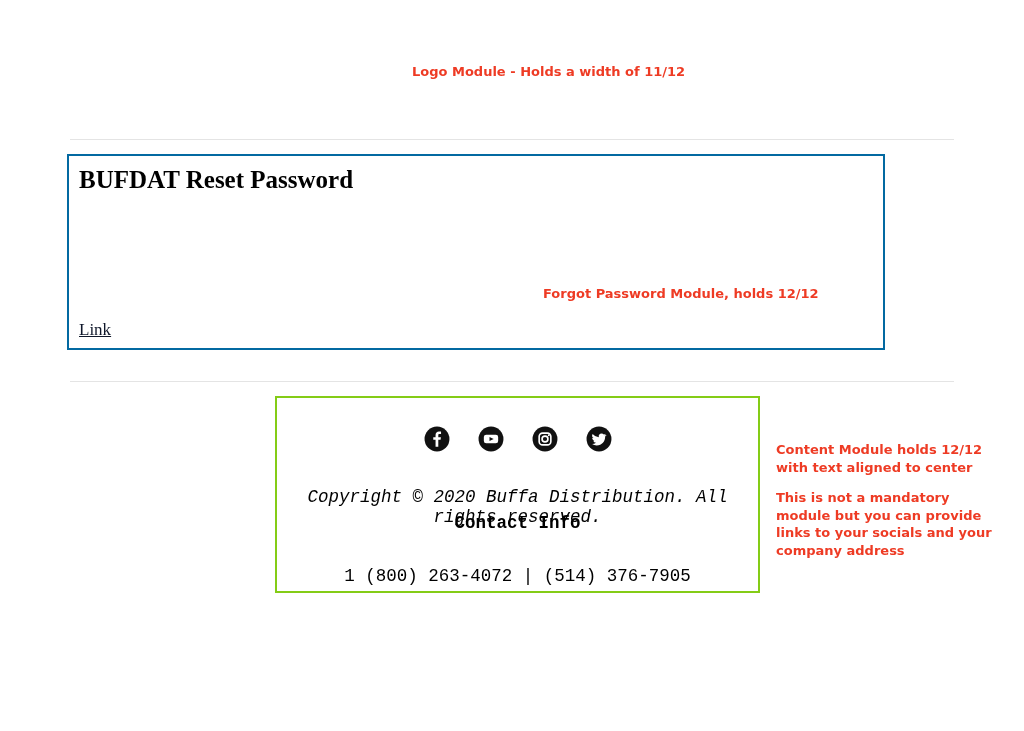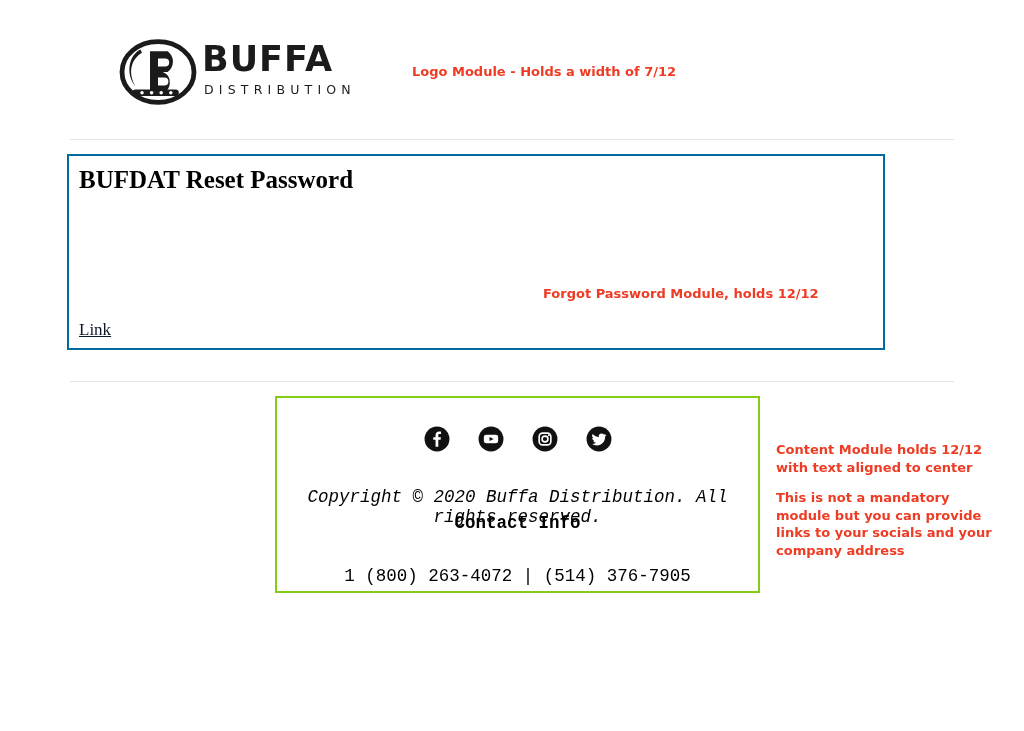--- a/index.html
+++ b/index.html
@@ -194,43 +194,21 @@
     position: absolute;
     left: 776px;
     top: 489px;
     width: 225px;
   }
 </style>
 </head>
 <body>
 
 <div class="logo-section">
-  <div class="logo-wrap">
-    <svg class="logo-mark" width="80" height="80" viewBox="0 0 100 100" xmlns="http://www.w3.org/2000/svg">
-      <g fill="none" stroke="#1b1b1b" stroke-width="6">
-        <ellipse cx="50" cy="50" rx="45" ry="38"></ellipse>
-      </g>
-      <g fill="#1b1b1b">
-        <path d="M28 22 C12 30 10 55 22 68 C12 52 16 34 30 26 Z"></path>
-        <path d="M40 24 h22 a16 16 0 0 1 0 26 h-6 a14 14 0 0 1 0 26 H40 Z M50 33 v10 h9 a5 5 0 0 0 0 -10 Z M50 57 v10 h8 a5 5 0 0 0 0 -10 Z"></path>
-      </g>
-      <g fill="#1b1b1b">
-        <rect x="18" y="72" width="58" height="8" rx="4"></rect>
-      </g>
-      <g fill="#ffffff">
-        <circle cx="30" cy="76" r="2.2"></circle>
-        <circle cx="42" cy="76" r="2.2"></circle>
-        <circle cx="54" cy="76" r="2.2"></circle>
-        <circle cx="66" cy="76" r="2.2"></circle>
-      </g>
-    </svg>
-    <div class="logo-text">BUFFA</div>
-    <div class="logo-sub">DISTRIBUTION</div>
-  </div>
-  <div class="annot annot-logo">Logo Module - Holds a width of 7/12</div>
+  <div class="annot annot-logo">Logo Module - Holds a width of 11/12</div>
 </div>
 
 <div class="hr hr-1"></div>
 
 <div class="fp-module">
   <div class="fp-title">BUFDAT Reset Password</div>
   <a class="fp-link" href="#">Link</a>
 </div>
 <div class="annot annot-fp">Forgot Password Module, holds 12/12</div>
 

